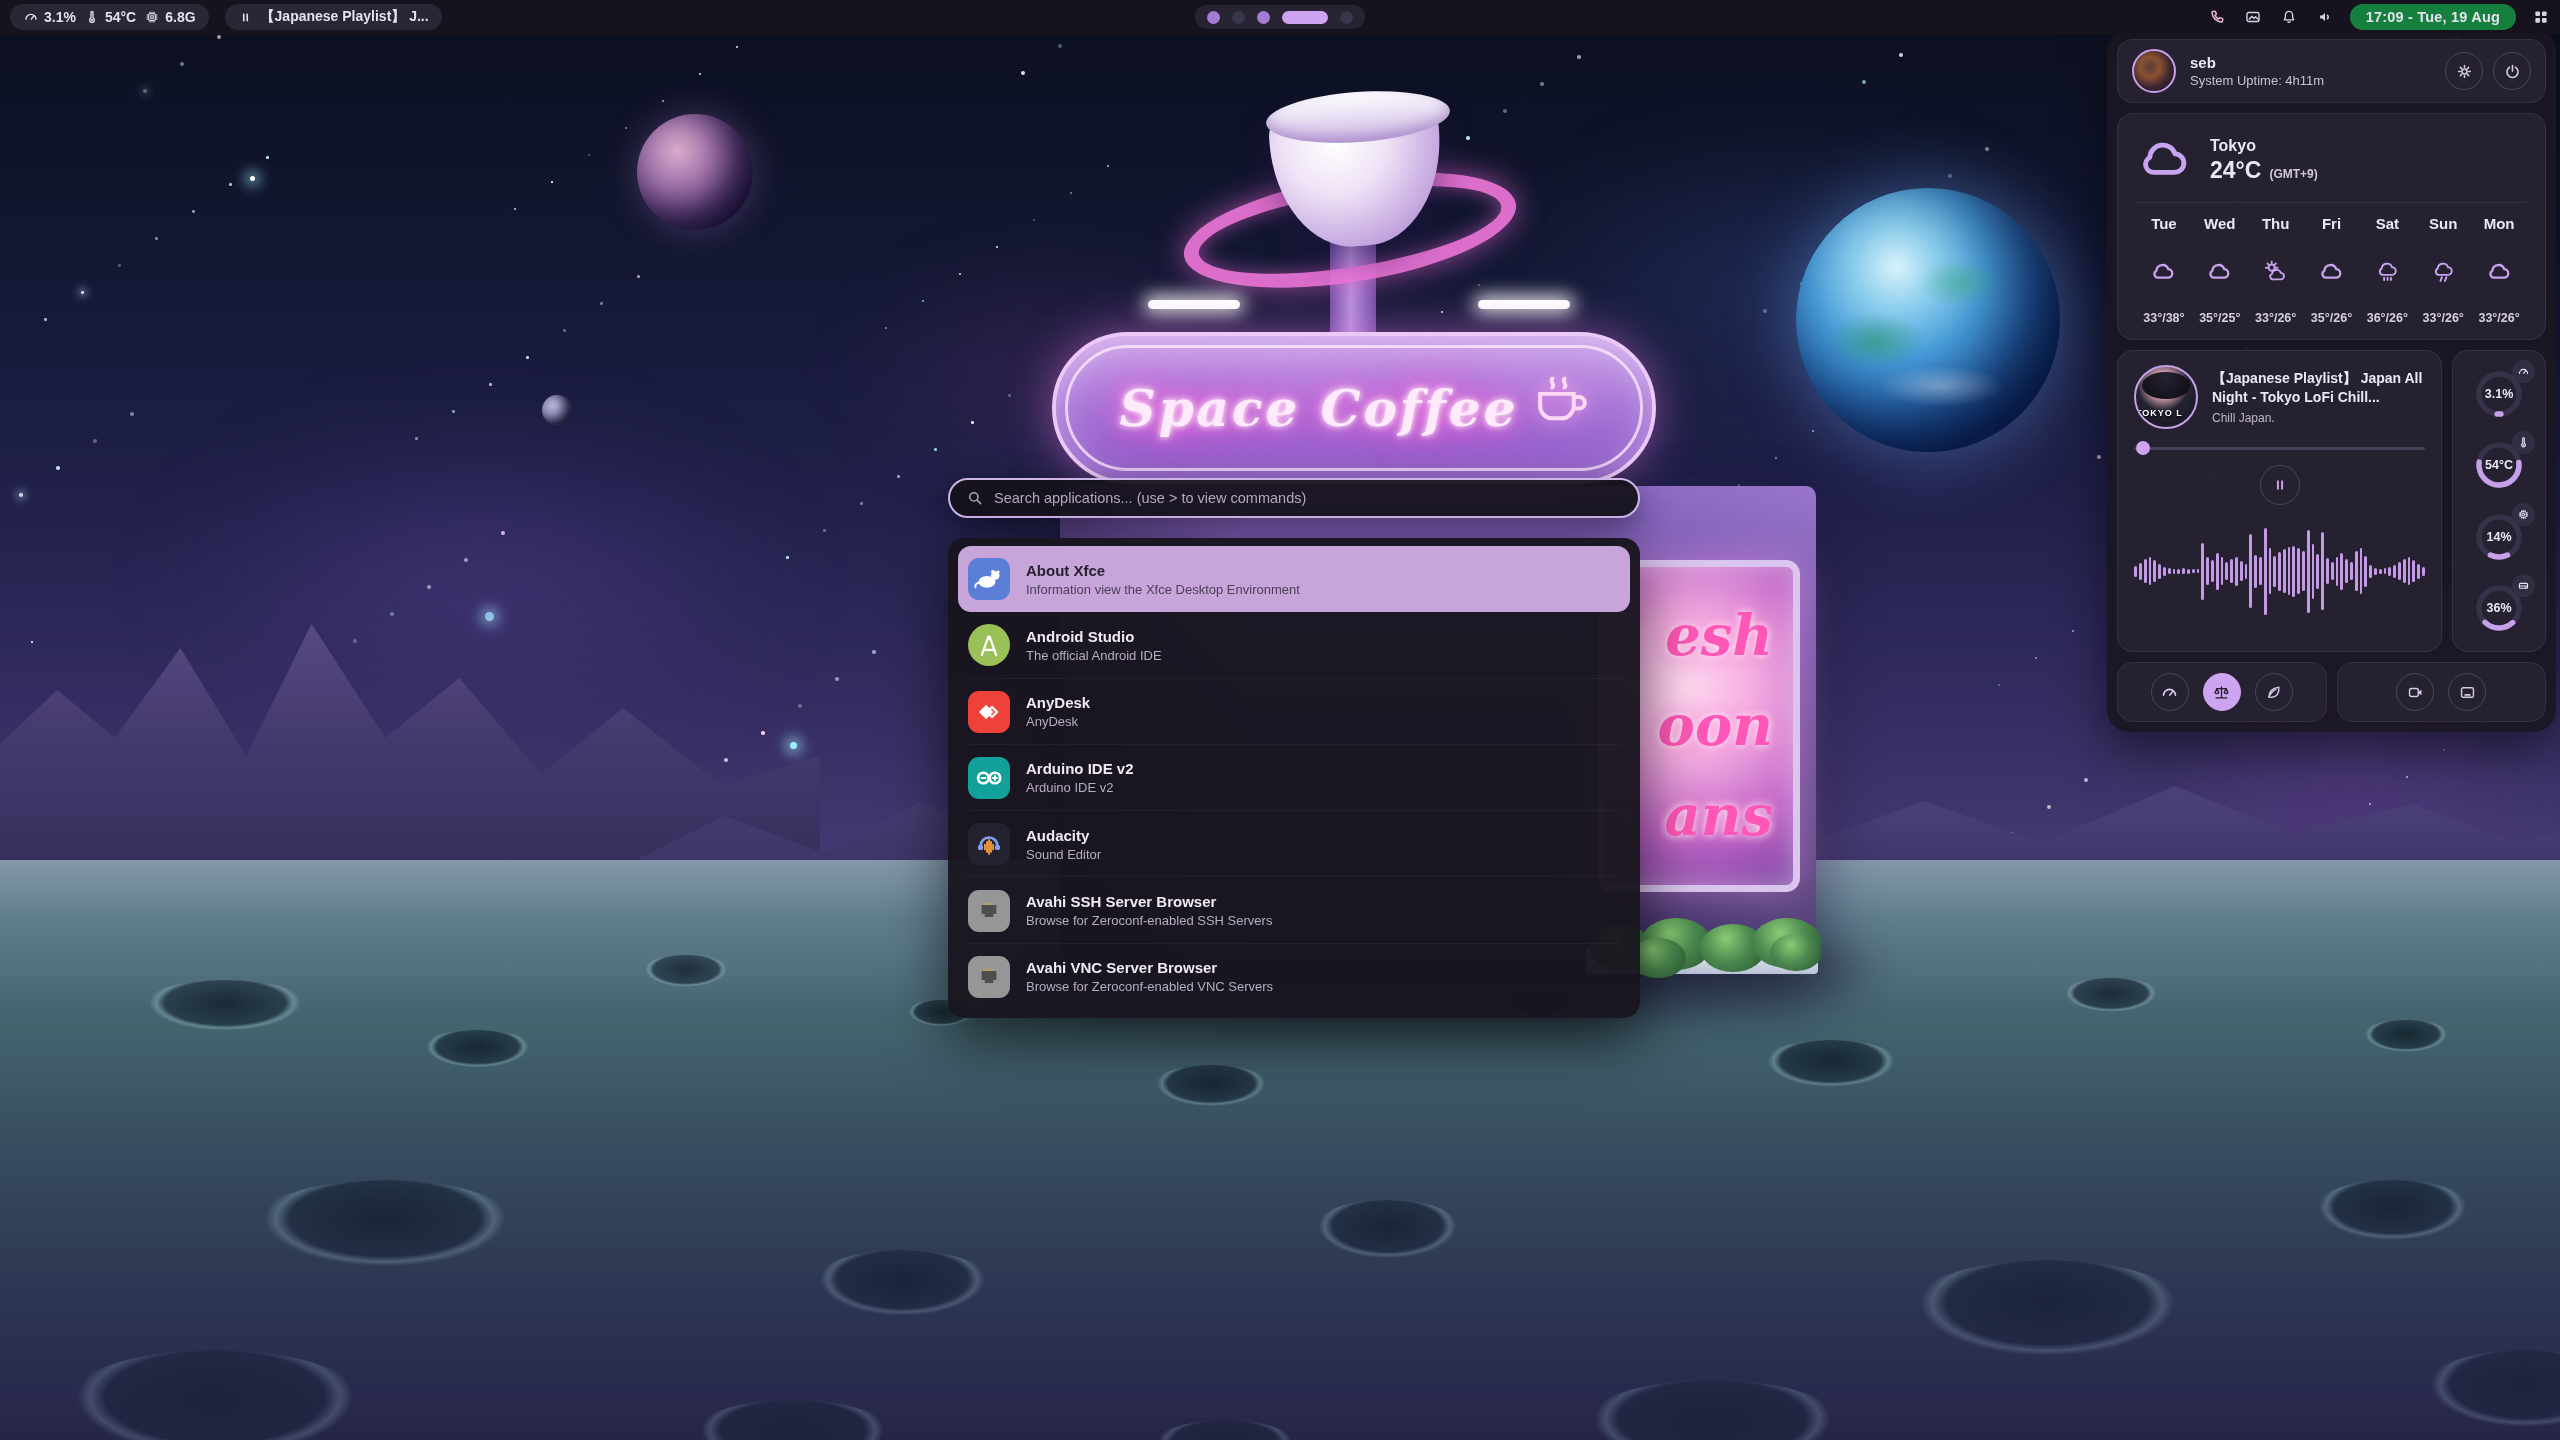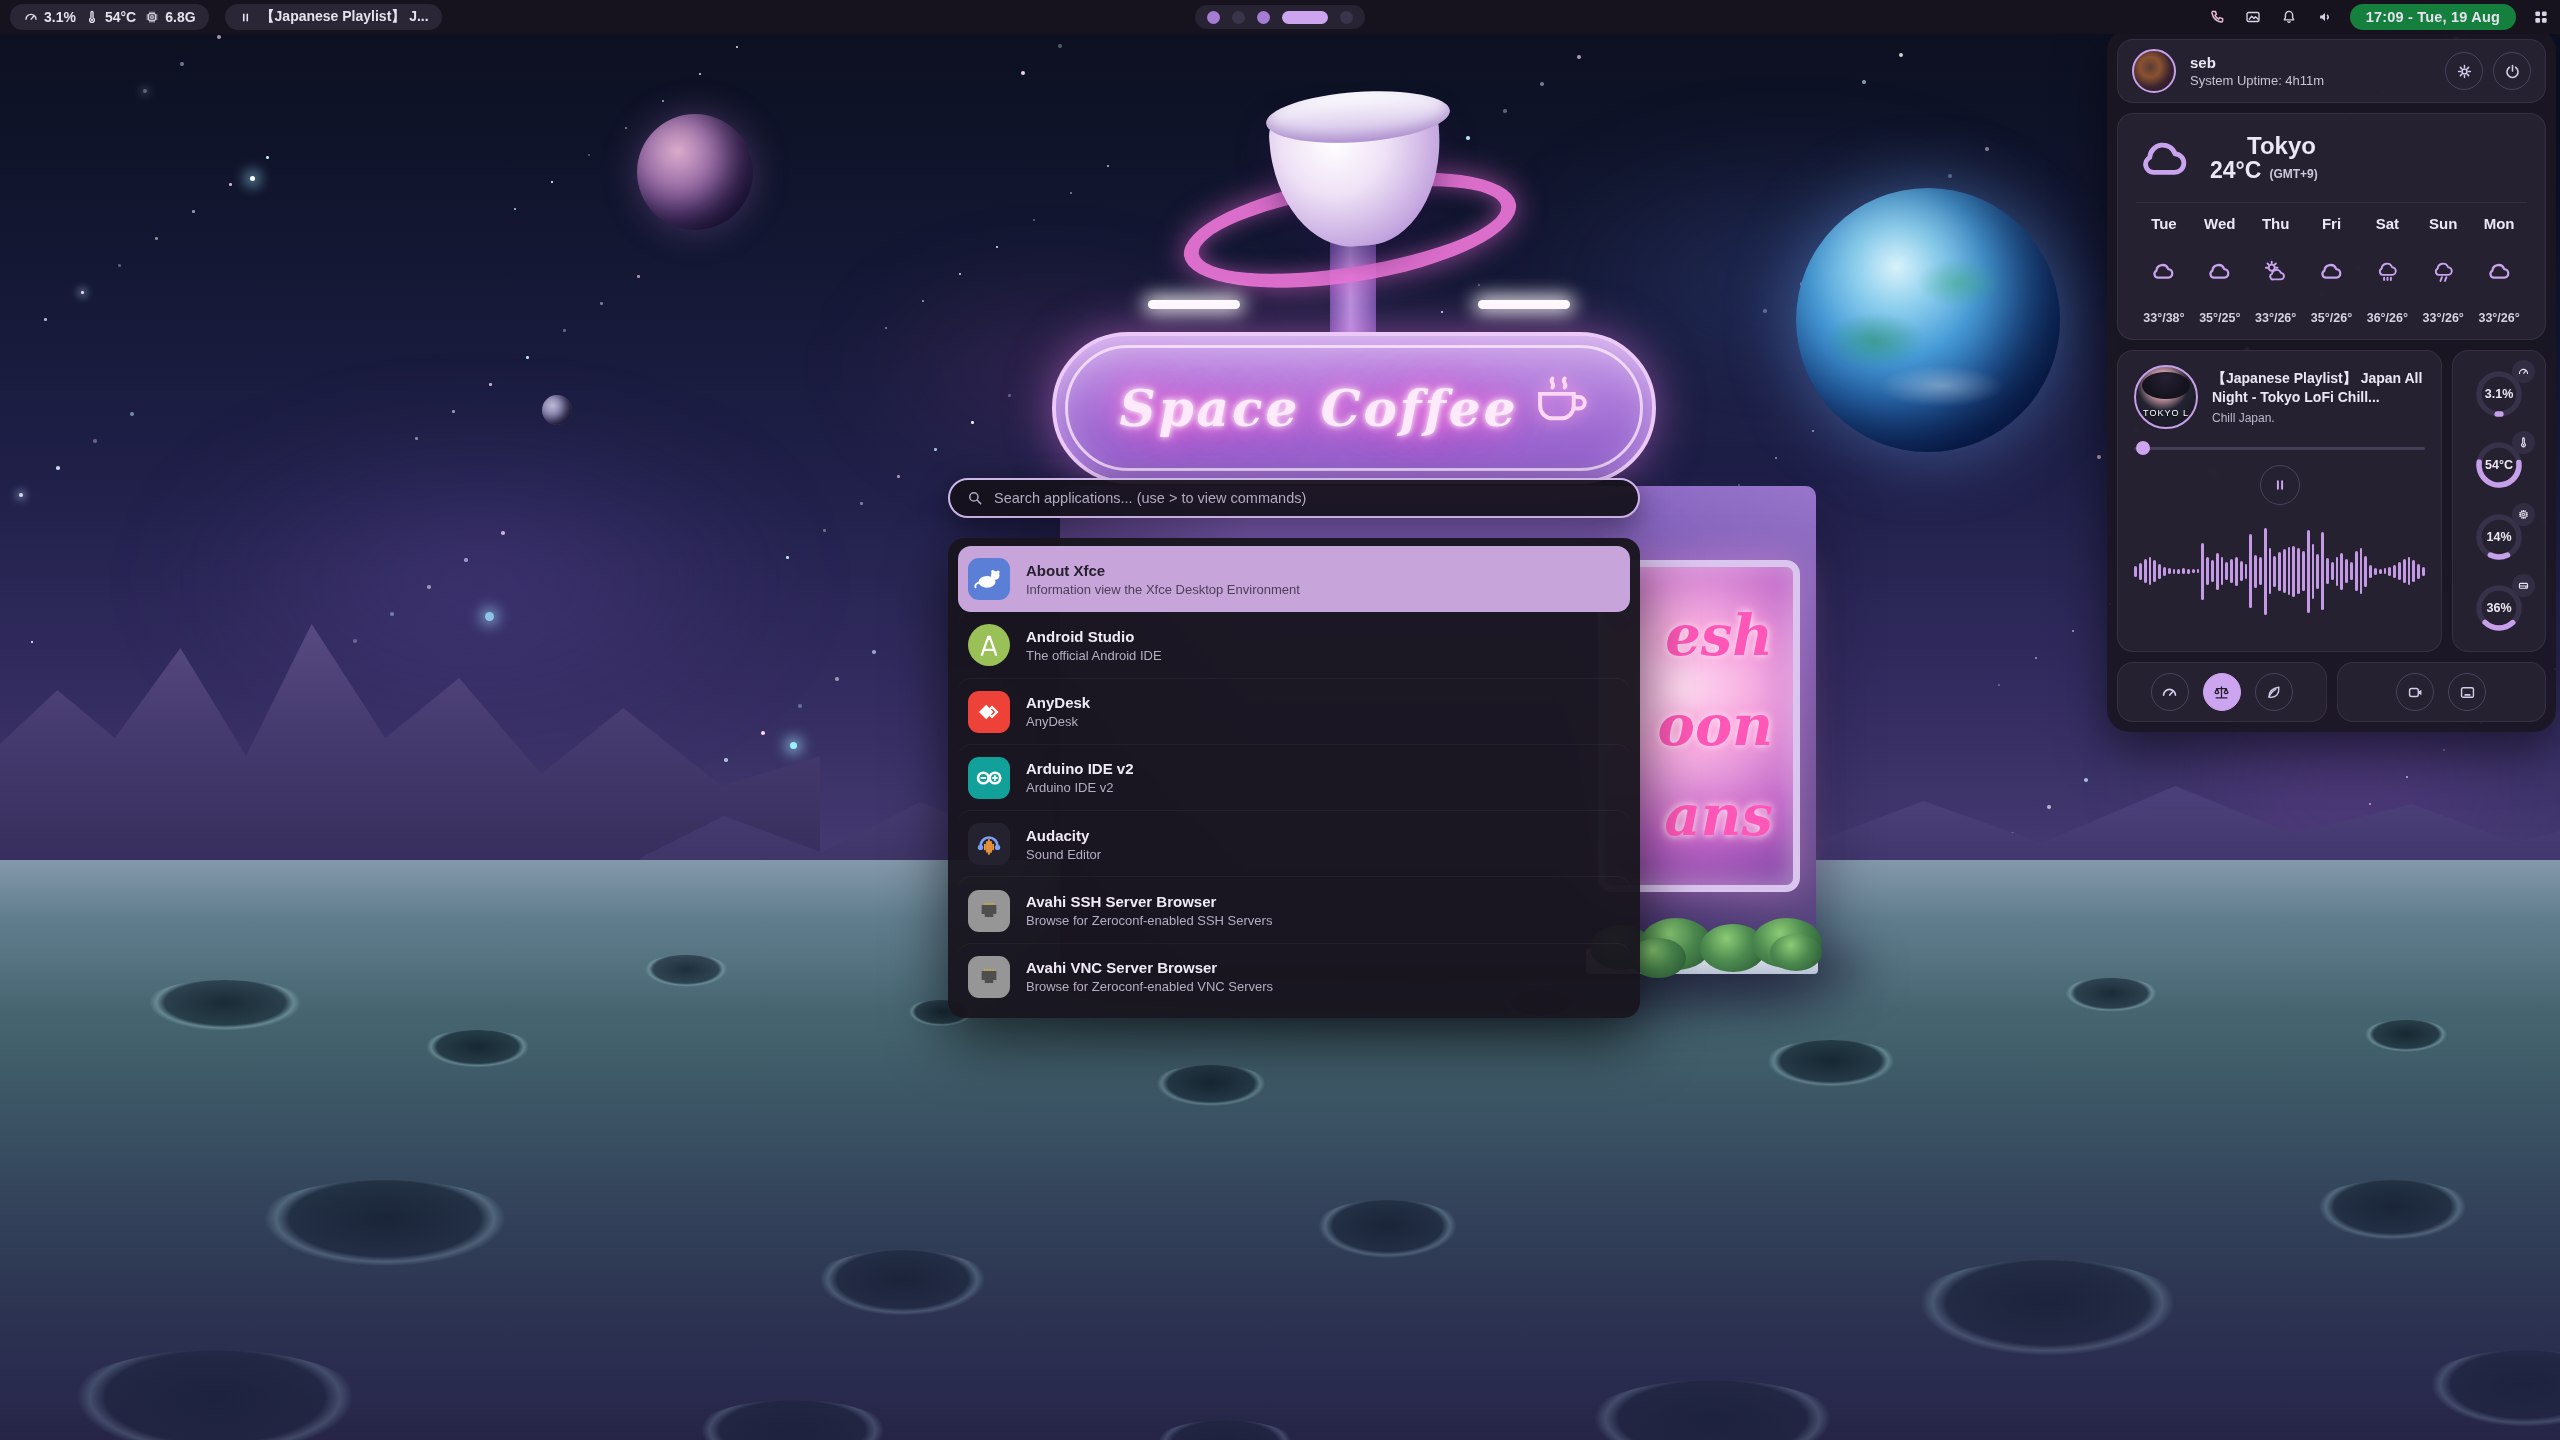--- a/index.html
+++ b/index.html
@@ -141,41 +141,41 @@
   .user-texts { flex:1; display:flex; flex-direction:column; gap:2px; }
   .user-name { font-size:15px; font-weight:bold; }
   .user-uptime { font-size:13px; color:#c9c3d6; }
   .circle-btn { width:38px; height:38px; border-radius:50%; border:1px solid #4a4360; flex:none;
     display:flex; align-items:center; justify-content:center; color:#d4cbe8; background:transparent; }
   .circle-btn.active { background:#cda4ef; border-color:#cda4ef; color:#251f2f; }
 
   .weather-card { padding:16px 18px 14px; display:flex; flex-direction:column; }
   .weather-head { display:flex; align-items:center; gap:16px; }
   .weather-big-icon { color:#c9a3ee; }
-  .weather-city { font-size:24px; font-weight:bold; line-height:22px;margin-left:37px; }
+  .weather-city { font-size:16px; font-weight:bold; line-height:22px; }
   .weather-temp-row { display:flex; align-items:baseline; gap:8px; }
   .weather-temp { font-size:23px; font-weight:bold; }
   .weather-tz { font-size:12px; font-weight:bold; color:#cfc8dd; }
   .weather-div { height:1px; background:rgba(255,255,255,.07); margin:14px 0 12px; }
   .forecast { display:flex; }
   .fc-col { flex:1; display:flex; flex-direction:column; align-items:center; gap:26px; }
   .fc-day { font-size:15px; font-weight:bold; }
   .fc-icon { color:#c9a3ee; }
   .fc-temps { font-size:12.5px; font-weight:bold; color:#d6d0e2; }
 
   .middle-row { flex:1; display:flex; gap:10px; min-height:0; }
   .music-card { flex:1; padding:14px 16px; display:flex; flex-direction:column; min-width:0; }
   .music-head { display:flex; gap:14px; align-items:center; }
   .album { width:64px; height:64px; border-radius:50%; border:2px solid #c7a0ea; flex:none;
     position:relative; overflow:hidden;
     background:radial-gradient(circle at 45% 30%, #f2c9c4 0%, #e0a8b4 22%, #222231 48%, #16161f 100%); }
   .album::before { content:""; position:absolute; left:10%; top:8%; width:80%; height:46%;
     border-radius:50%; background:radial-gradient(circle at 50% 20%, #262033 0%, #14121c 70%); }
-  .album-text { position:absolute; left:0; right:0; bottom:9px; text-align:center;
-    font-size:9px; font-weight:normal; letter-spacing:1px; color:#fff; text-shadow:0 1px 2px #000; }
+  .album-text { position:absolute; left:0; right:0; bottom:9px; text-align:left;
+    font-size:9px; font-weight:bold; letter-spacing:1px; color:#fff; text-shadow:0 1px 2px #000; }
   .music-texts { min-width:0; display:flex; flex-direction:column; gap:4px; }
   .music-title { font-size:14px; font-weight:bold; line-height:19px; display:-webkit-box;
     -webkit-line-clamp:2; -webkit-box-orient:vertical; overflow:hidden; }
   .music-artist { font-size:12px; color:#bdb6cb; }
   .slider { position:relative; height:14px; margin-top:12px; }
   .slider-track { position:absolute; left:0; right:0; top:6px; height:3px; border-radius:2px; background:#45405a; }
   .slider-thumb { position:absolute; top:0; width:14px; height:14px; border-radius:50%; background:#cda4ef; }
   .music-controls { display:flex; justify-content:center; margin-top:10px; }
   .pause-btn { width:40px; height:40px; border-radius:50%; border:1px solid #4a4360;
     display:flex; align-items:center; justify-content:center; color:#cda4ef; }

